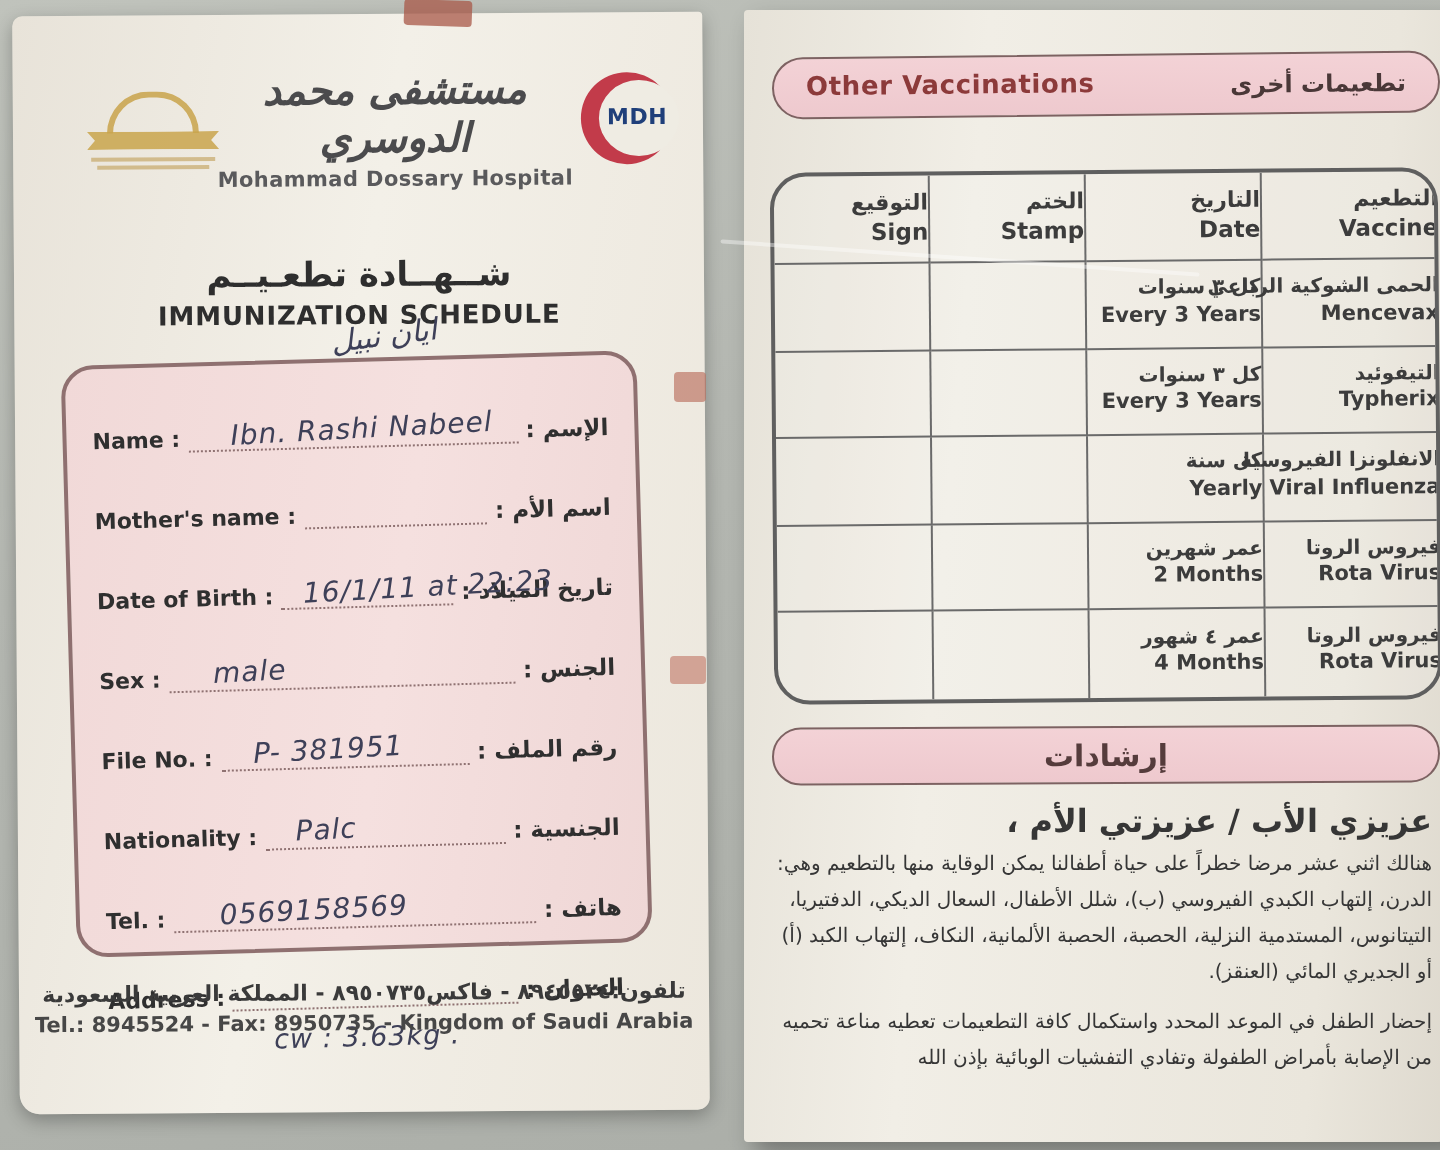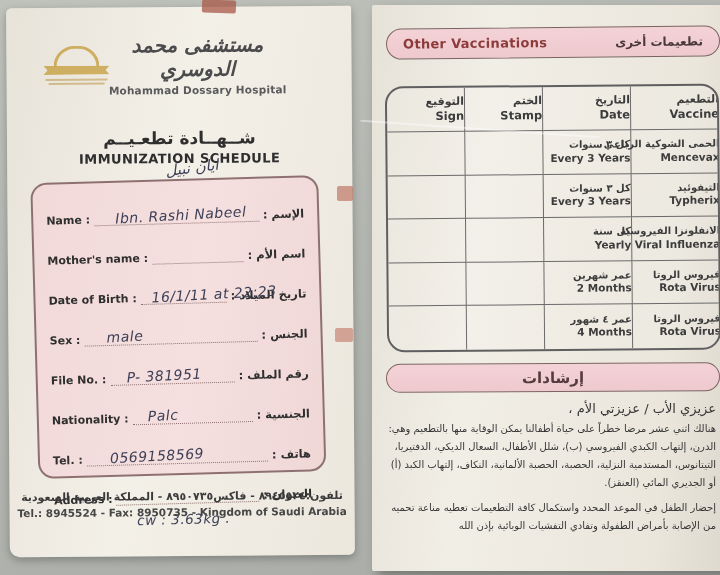--- a/index.html
+++ b/index.html
@@ -63,21 +63,21 @@
   .trow{display:contents;}
   .tcell{border-right:1px solid #6a6a6a;border-bottom:1px solid #6a6a6a;display:flex;flex-direction:column;align-items:flex-end;justify-content:center;line-height:1.25;}
   .trow .tcell:last-child{border-right:none;}
   .trow:last-child .tcell{border-bottom:none;}
   .tcell .ar{font-size:10px;font-weight:bold;color:#3c3c3c;direction:rtl;white-space:nowrap;}
   .tcell .en{font-size:10.5px;font-weight:bold;color:#3c3c3c;white-space:nowrap;}
   .tcell.th .ar{font-size:11px;}
   .tcell.th .en{font-size:11.5px;}
 
   .instr{position:absolute;left:8px;top:396px;width:344px;direction:rtl;text-align:right;color:#363636;padding:0 8px;box-sizing:border-box;}
-  .instr .greet{font-size:13px;font-weight:normal;margin-bottom:4px;}
+  .instr .greet{font-size:16px;font-weight:bold;margin-bottom:4px;}
   .instr .body{font-size:10px;font-weight:normal;line-height:1.8;}
   .instr .body2{margin-top:7px;}
 
   
   .tape{position:absolute;border-radius:2px;z-index:6;}
   .tape1{left:202px;top:0;width:34px;height:13px;background:rgba(168,88,72,.75);transform:rotate(2deg);}
   .tape2{left:337px;top:186px;width:16px;height:15px;background:rgba(186,110,94,.65);}
   .tape3{left:335px;top:328px;width:18px;height:14px;background:rgba(192,116,100,.6);}
   .crease{position:absolute;left:360px;top:128px;width:240px;height:2px;background:rgba(255,255,255,.4);transform:rotate(4deg);z-index:4;border-radius:2px;}
 </style>
@@ -92,20 +92,24 @@
       <div class="ribbon"></div>
       <div class="tline"></div>
       <div class="tline t2"></div>
     </div>
 
     <div class="callig">
       <div class="ar">مستشفى محمد الدوسري</div>
       <div class="en">Mohammad Dossary Hospital</div>
     </div>
 
+    <div class="mdh">
+      <div class="cres"></div>
+      <span class="mdh-text">MDH</span>
+    </div>
 
     <div class="title-ar">شــهــادة تطعـيــم</div>
     <div class="title-en">IMMUNIZATION SCHEDULE</div>
 
     <div class="name-note hand">ايان نبيل</div>
 
     <div class="formbox">
       <div class="frow">
         <span class="flabel-en">Name :</span>
         <span class="fline">

